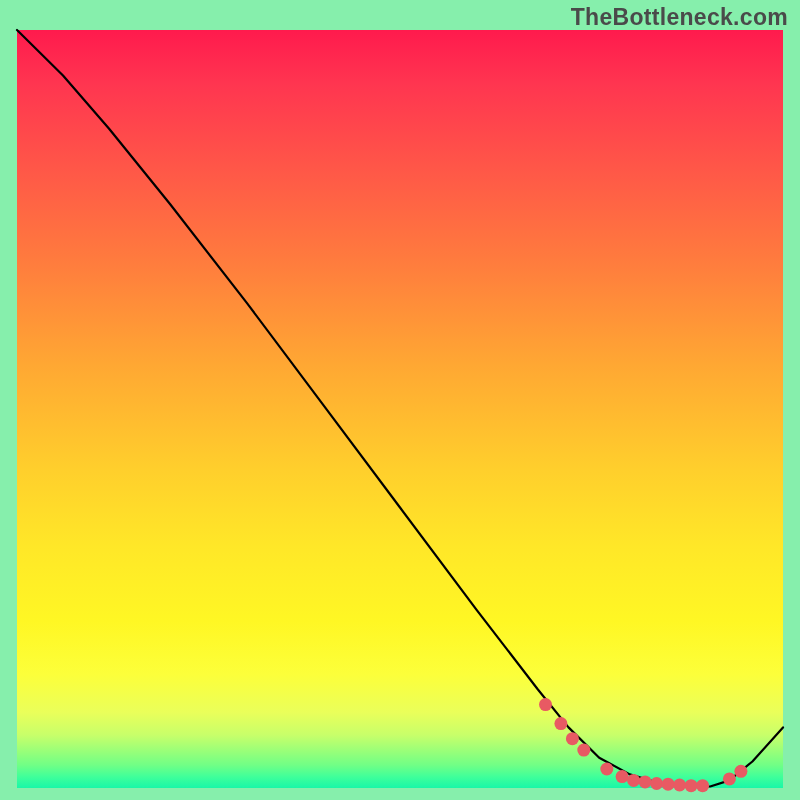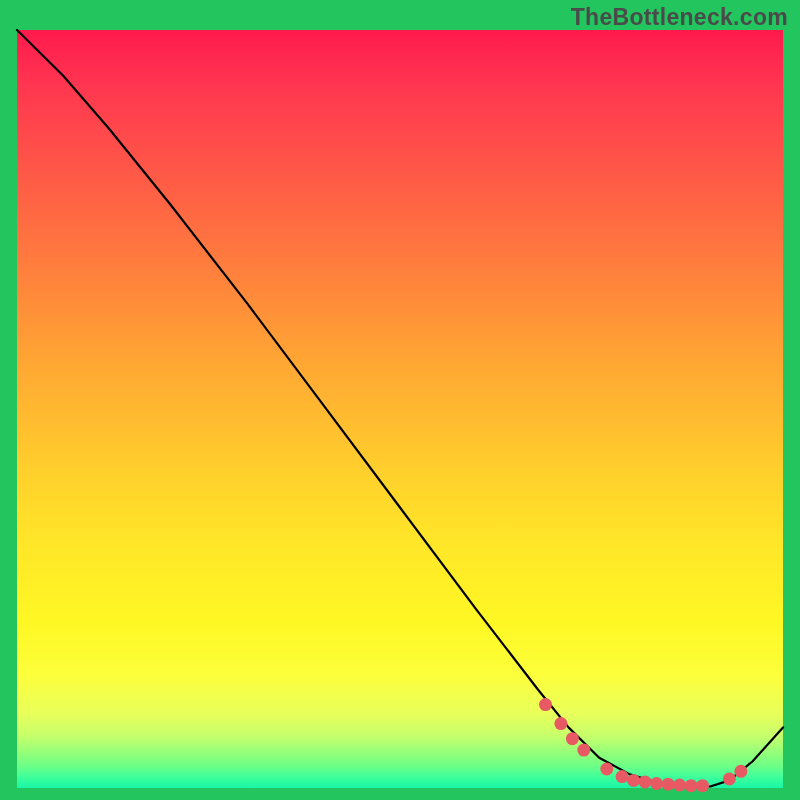--- a/index.html
+++ b/index.html
@@ -8,21 +8,21 @@
     width: 800px;
     height: 800px;
     background: #000;
     font-family: Arial, Helvetica, sans-serif;
     overflow: hidden;
   }
   .frame {
     position: relative;
     width: 800px;
     height: 800px;
-    background: #22c55e;
+    background: #86efac;
   }
   .watermark {
     position: absolute;
     top: 4px;
     right: 12px;
     color: #4a4a4a;
     font-size: 23px;
     font-weight: 600;
     letter-spacing: 0.3px;
     user-select: none;

